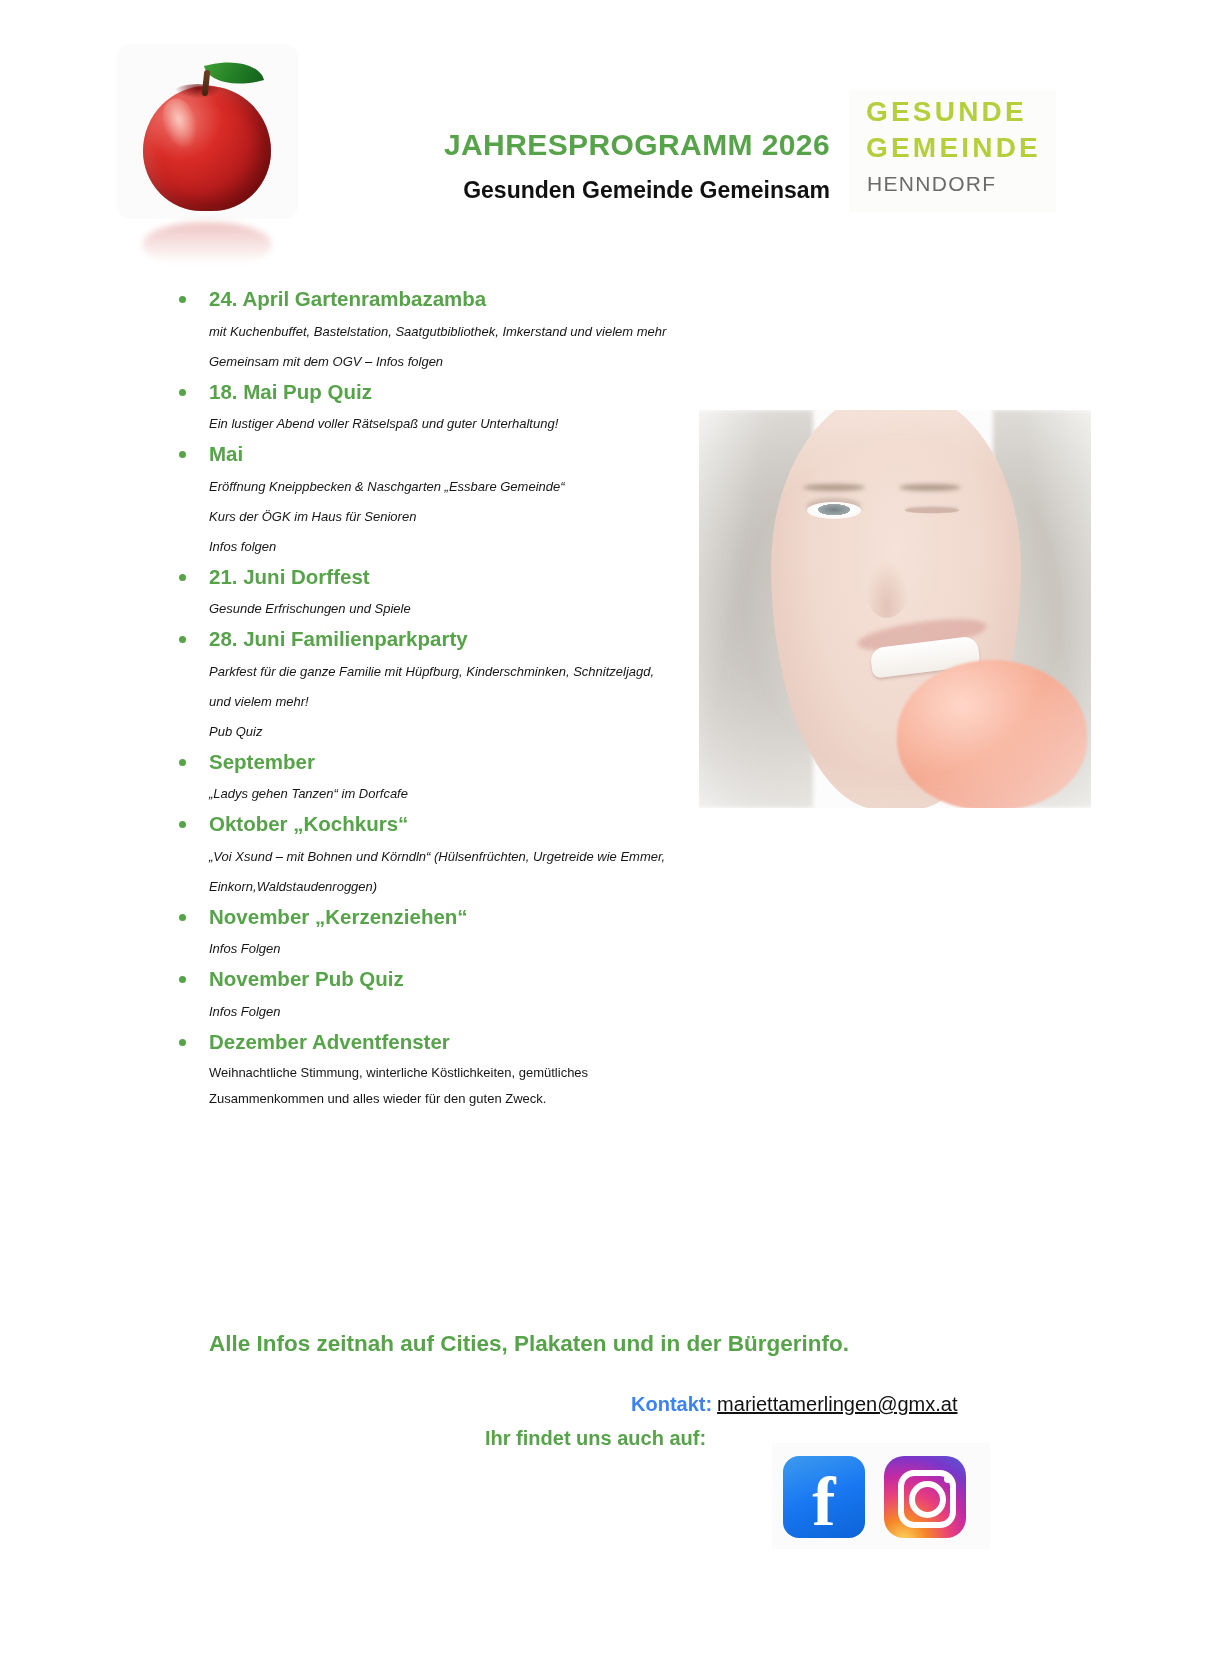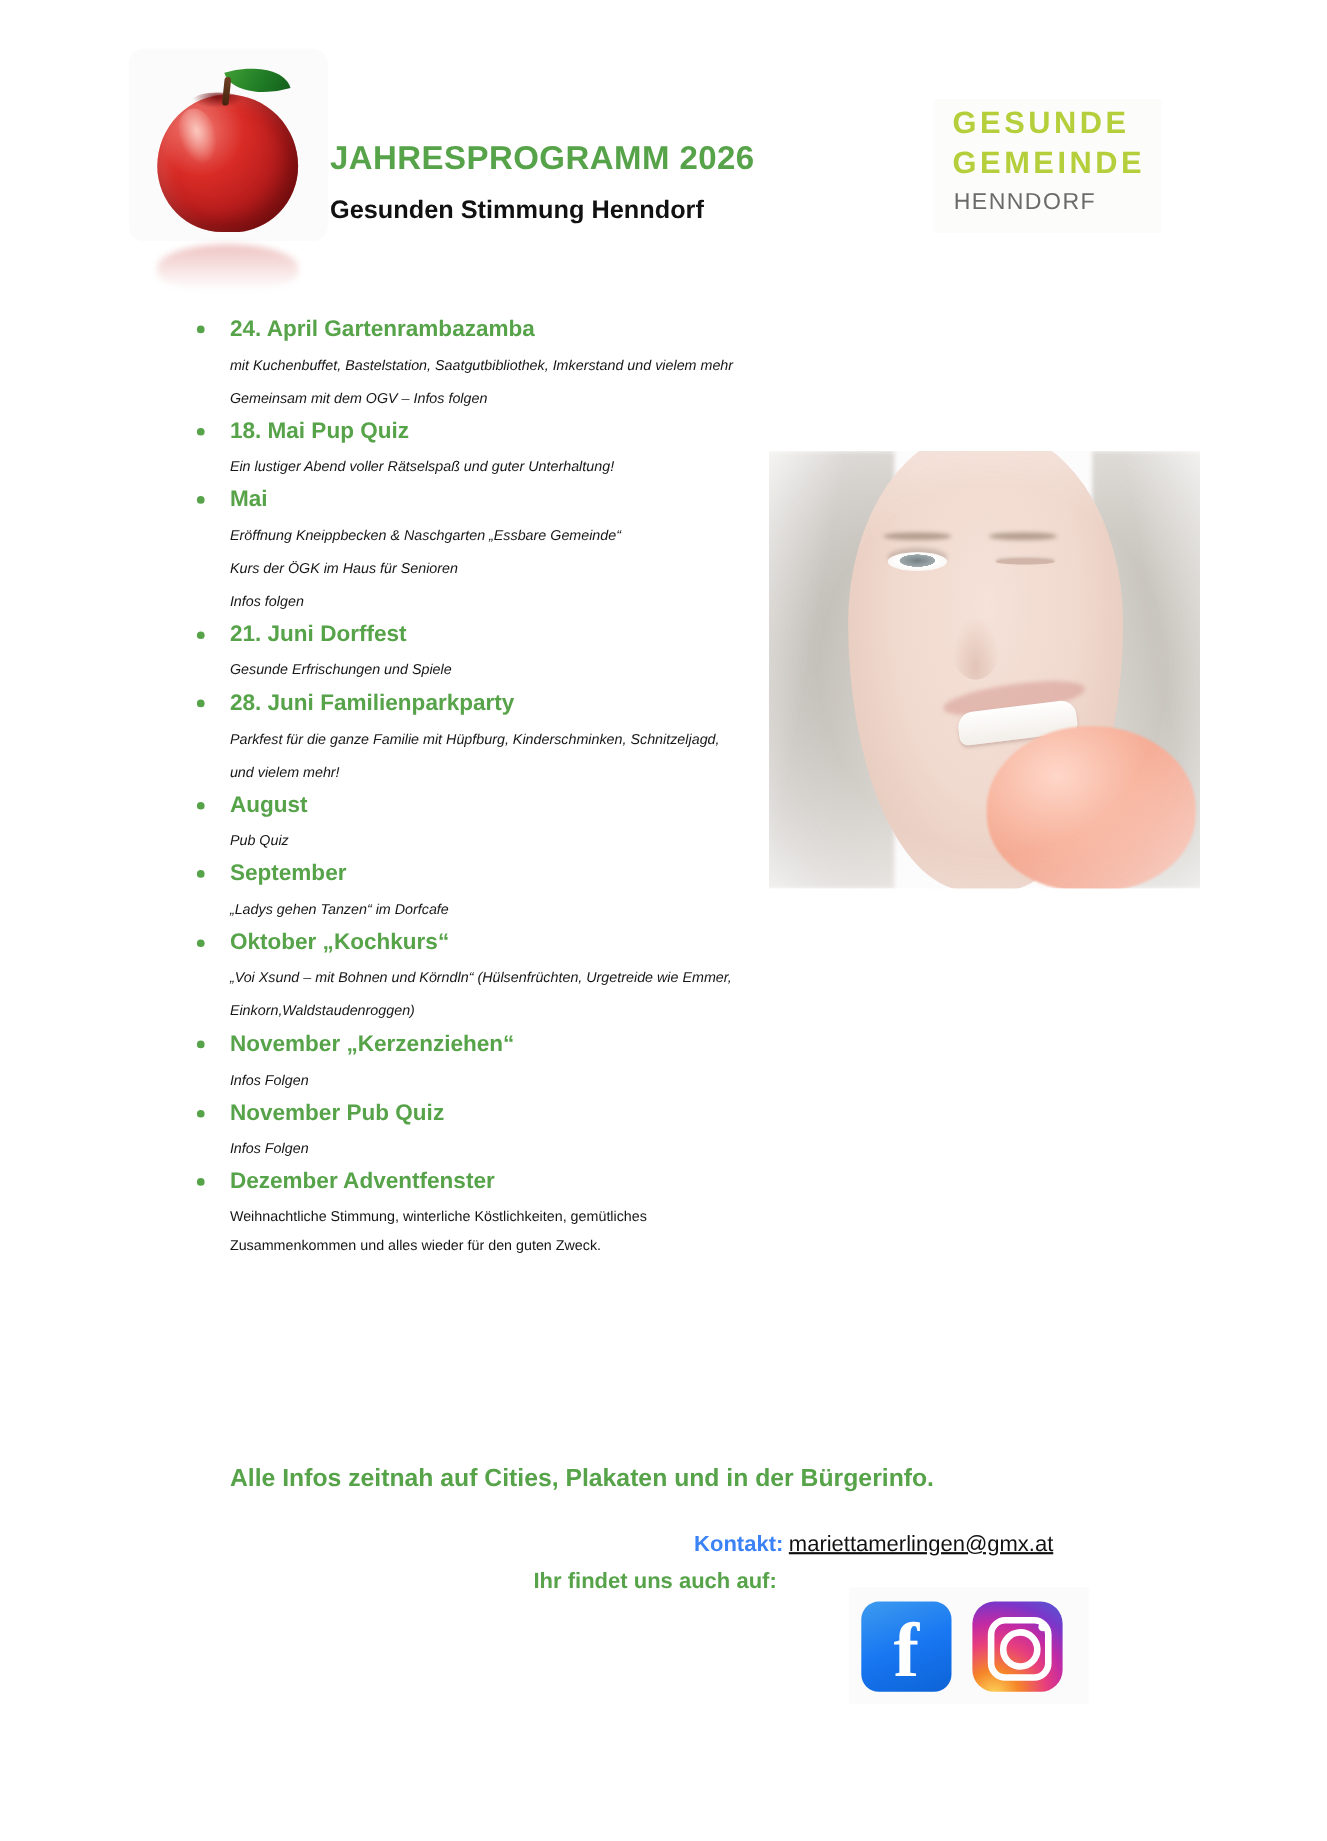--- a/index.html
+++ b/index.html
@@ -97,21 +97,21 @@
     background: linear-gradient(180deg, rgba(200,60,55,0.30), rgba(255,255,255,0));
     border-radius: 50% 50% 40% 40%;
     filter: blur(3px);
   }
 
   .title-block {
     position: absolute;
     left: 300px;
     top: 128px;
     width: 530px;
-    text-align: left;
+    text-align: right;
   }
   .title-main {
     color: #57a34a;
     font-size: 30px;
     font-weight: bold;
     letter-spacing: 0.4px;
     white-space: nowrap;
   }
   .title-sub {
     margin-top: 15px;
@@ -394,21 +394,21 @@
       <div class="apple-body"></div>
       <div class="apple-dimple"></div>
       <div class="apple-leaf"></div>
       <div class="apple-stem"></div>
     </div>
   </div>
   <div class="apple-reflection"></div>
 
   <div class="title-block">
     <div class="title-main">JAHRESPROGRAMM 2026</div>
-    <div class="title-sub">Gesunden Stimmung Henndorf</div>
+    <div class="title-sub">Gesunden Gemeinde Gemeinsam</div>
   </div>
 
   <div class="gg-logo">
     <div class="gg-line1">GESUNDE</div>
     <div class="gg-line2">GEMEINDE</div>
     <div class="gg-line3">HENNDORF</div>
   </div>
 </div>
 
 <div class="face-photo">
@@ -469,24 +469,20 @@
   <div class="event">
     <div class="event-head">
       <span class="bullet"></span>
       <span>28. Juni Familienparkparty</span>
     </div>
     <div class="event-desc">Parkfest für die ganze Familie mit Hüpfburg, Kinderschminken, Schnitzeljagd,</div>
     <div class="event-desc">und vielem mehr!</div>
   </div>
 
   <div class="event">
-    <div class="event-head">
-      <span class="bullet"></span>
-      <span>August</span>
-    </div>
     <div class="event-desc">Pub Quiz</div>
   </div>
 
   <div class="event">
     <div class="event-head">
       <span class="bullet"></span>
       <span>September</span>
     </div>
     <div class="event-desc">„Ladys gehen Tanzen“ im Dorfcafe</div>
   </div>

